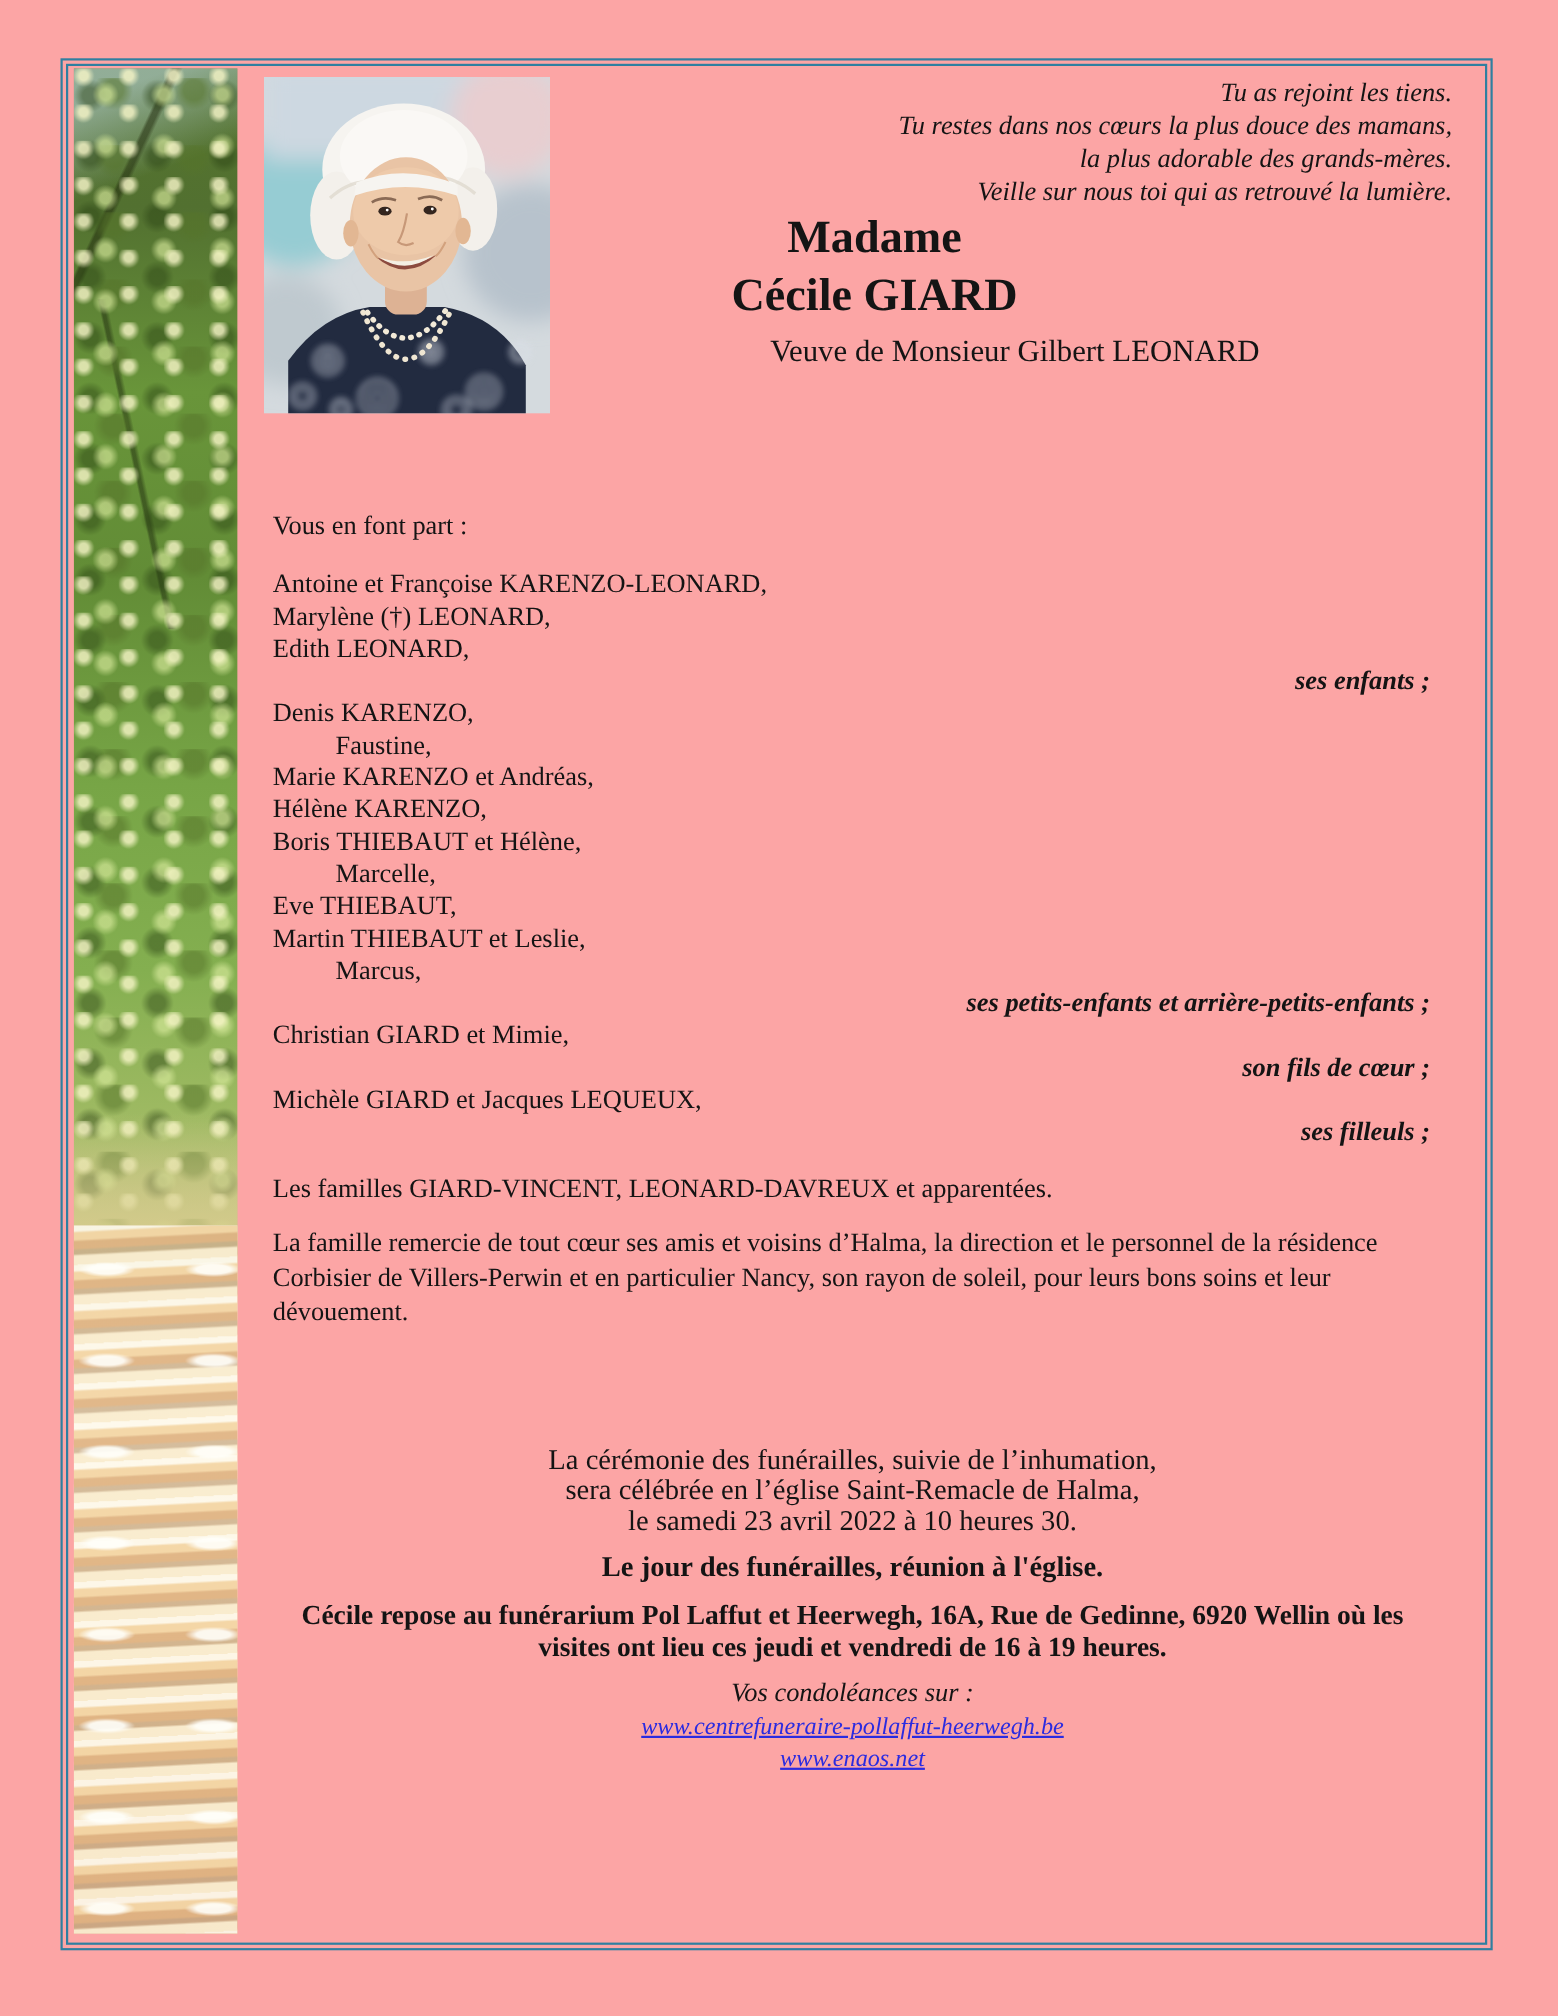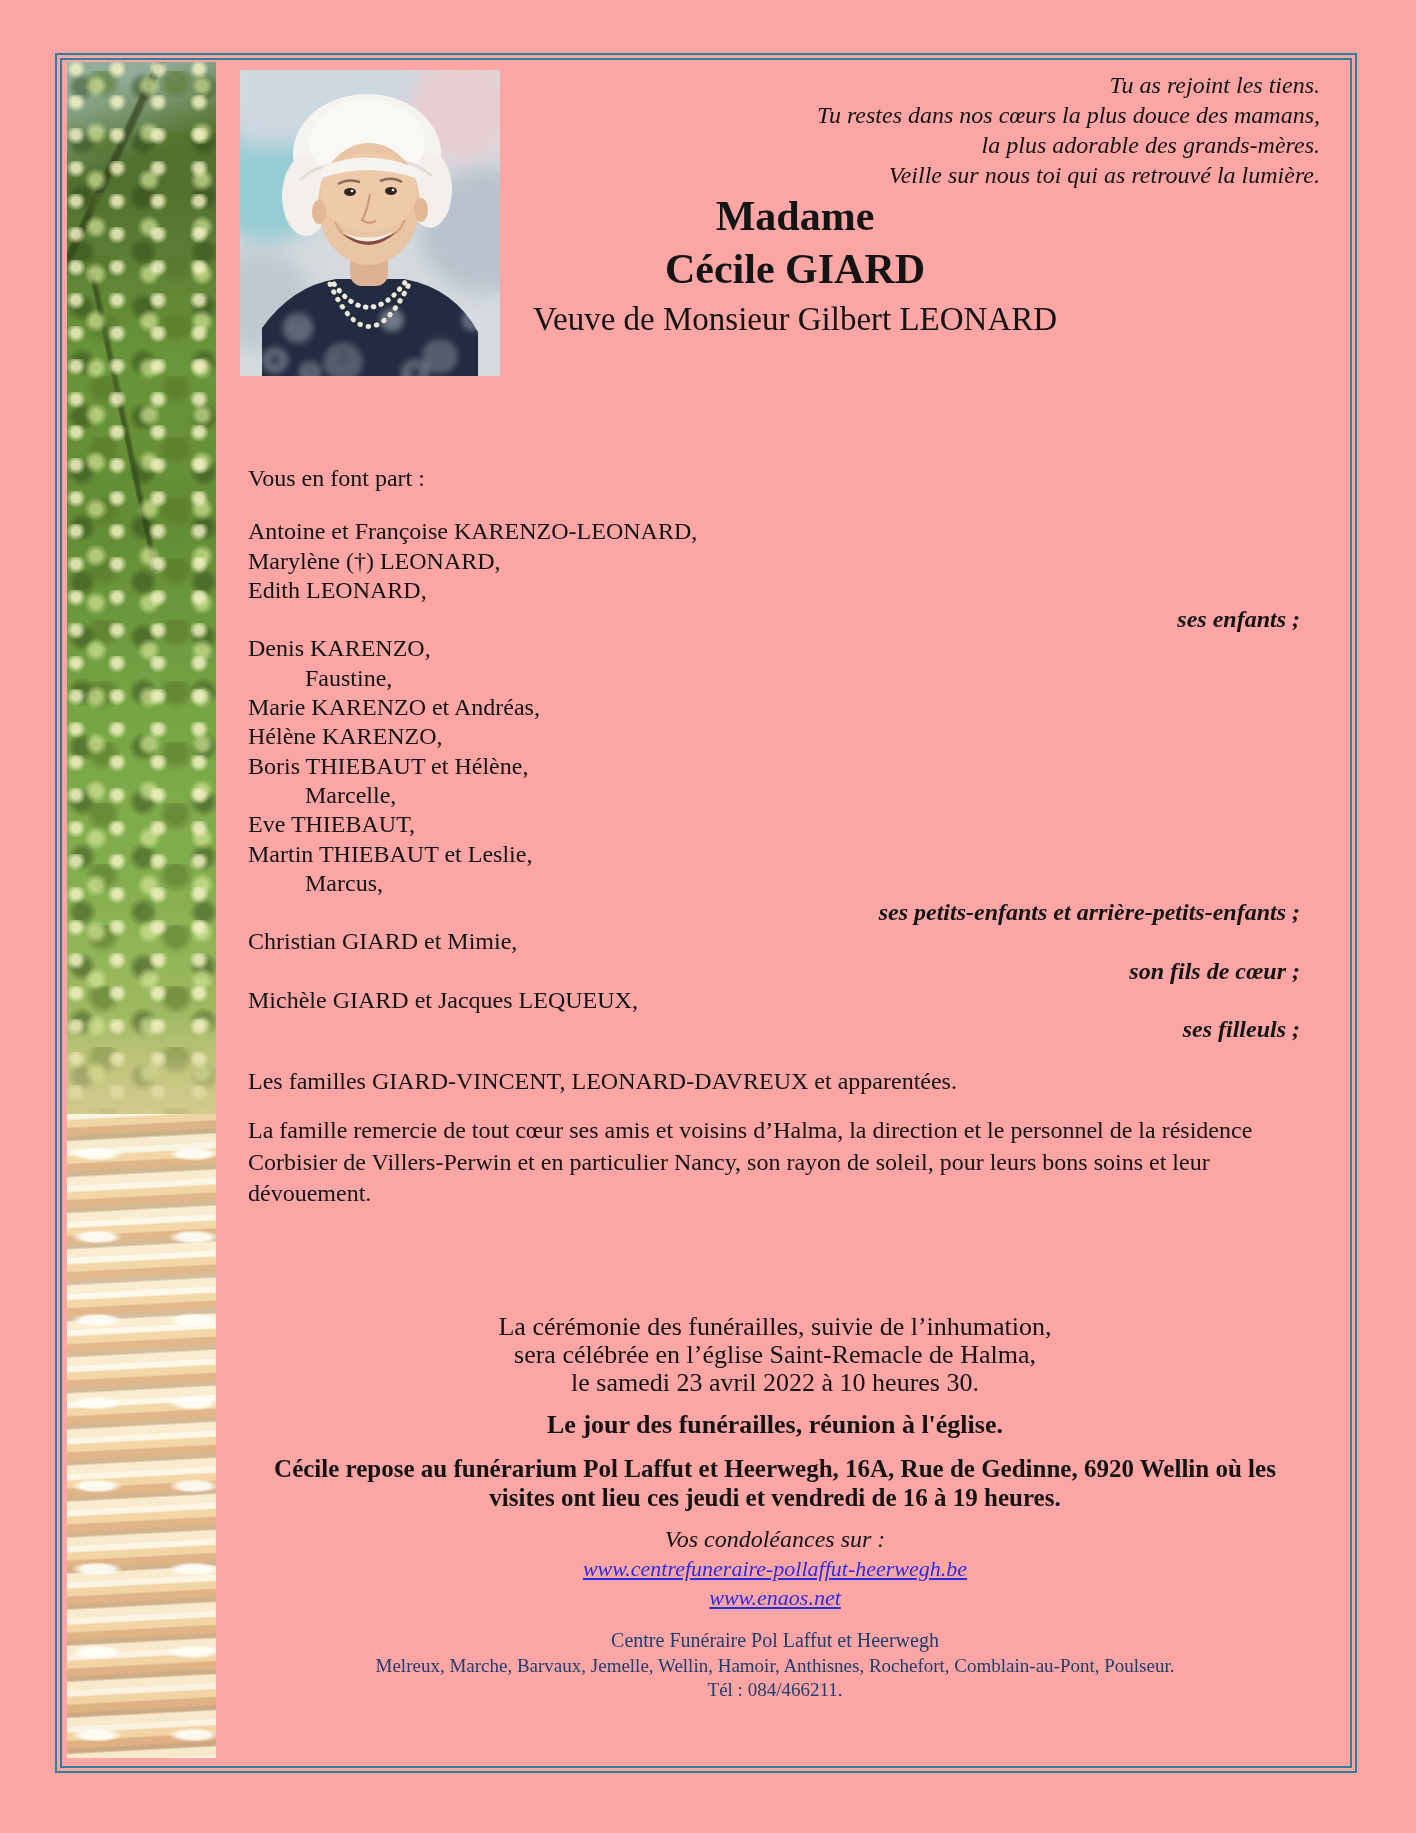--- a/index.html
+++ b/index.html
@@ -50,21 +50,21 @@
   .portrait { position:absolute; left:240px; top:70px; width:260px; height:306px; }
   .portrait svg { display:block; }
 
   
   .quote {
     position:absolute; left:420px; top:70px; width:900px; text-align:right;
     font-style:italic; font-size:24px; line-height:30px;
   }
   .header-block { position:absolute; left:445px; top:190px; width:700px; text-align:center; }
   .title-line   { font-weight:bold; font-size:42px; line-height:53px; }
-  .subtitle-line{ font-size:33px; line-height:47px; }
+  .subtitle-line{ font-size:28px; line-height:47px;text-align:right; }
 
   .nee-block { position:absolute; left:405px; top:407px; width:940px; text-align:center; font-size:27px; line-height:33px; }
 
   .body-block { position:absolute; left:248px; top:464px; width:1052px; font-size:24px; }
   .line  { line-height:29.3px; }
   .indent { padding-left:57px; }
   .rlabel { line-height:29.3px; text-align:right; font-weight:bold; font-style:italic; }
   .sp24 { height:24px; }
   .families-line { margin-top:22px; }
   .thanks-para { margin-top:19px; line-height:31.7px; }
@@ -238,19 +238,14 @@
     <div class="meeting-line">Le jour des funérailles, réunion à l'église.</div>
     <div class="repose-para">Cécile repose au funérarium Pol Laffut et Heerwegh, 16A, Rue de Gedinne, 6920 Wellin où les visites ont lieu ces jeudi et vendredi de 16 à 19 heures.</div>
   </div>
 
   <div class="condolences-block">
     <div class="cond-label">Vos condoléances sur :</div>
     <div class="cond-link"><a href="#">www.centrefuneraire-pollaffut-heerwegh.be</a></div>
     <div class="cond-link"><a href="#">www.enaos.net</a></div>
   </div>
 
-  <div class="footer-block">
-    <div class="footer-company">Centre Funéraire Pol Laffut et Heerwegh</div>
-    <div class="footer-locations">Melreux, Marche, Barvaux, Jemelle, Wellin, Hamoir, Anthisnes, Rochefort, Comblain-au-Pont, Poulseur.</div>
-    <div class="footer-phone">Tél : 084/466211.</div>
-  </div>
 
 </div>
 
 </body></html>

